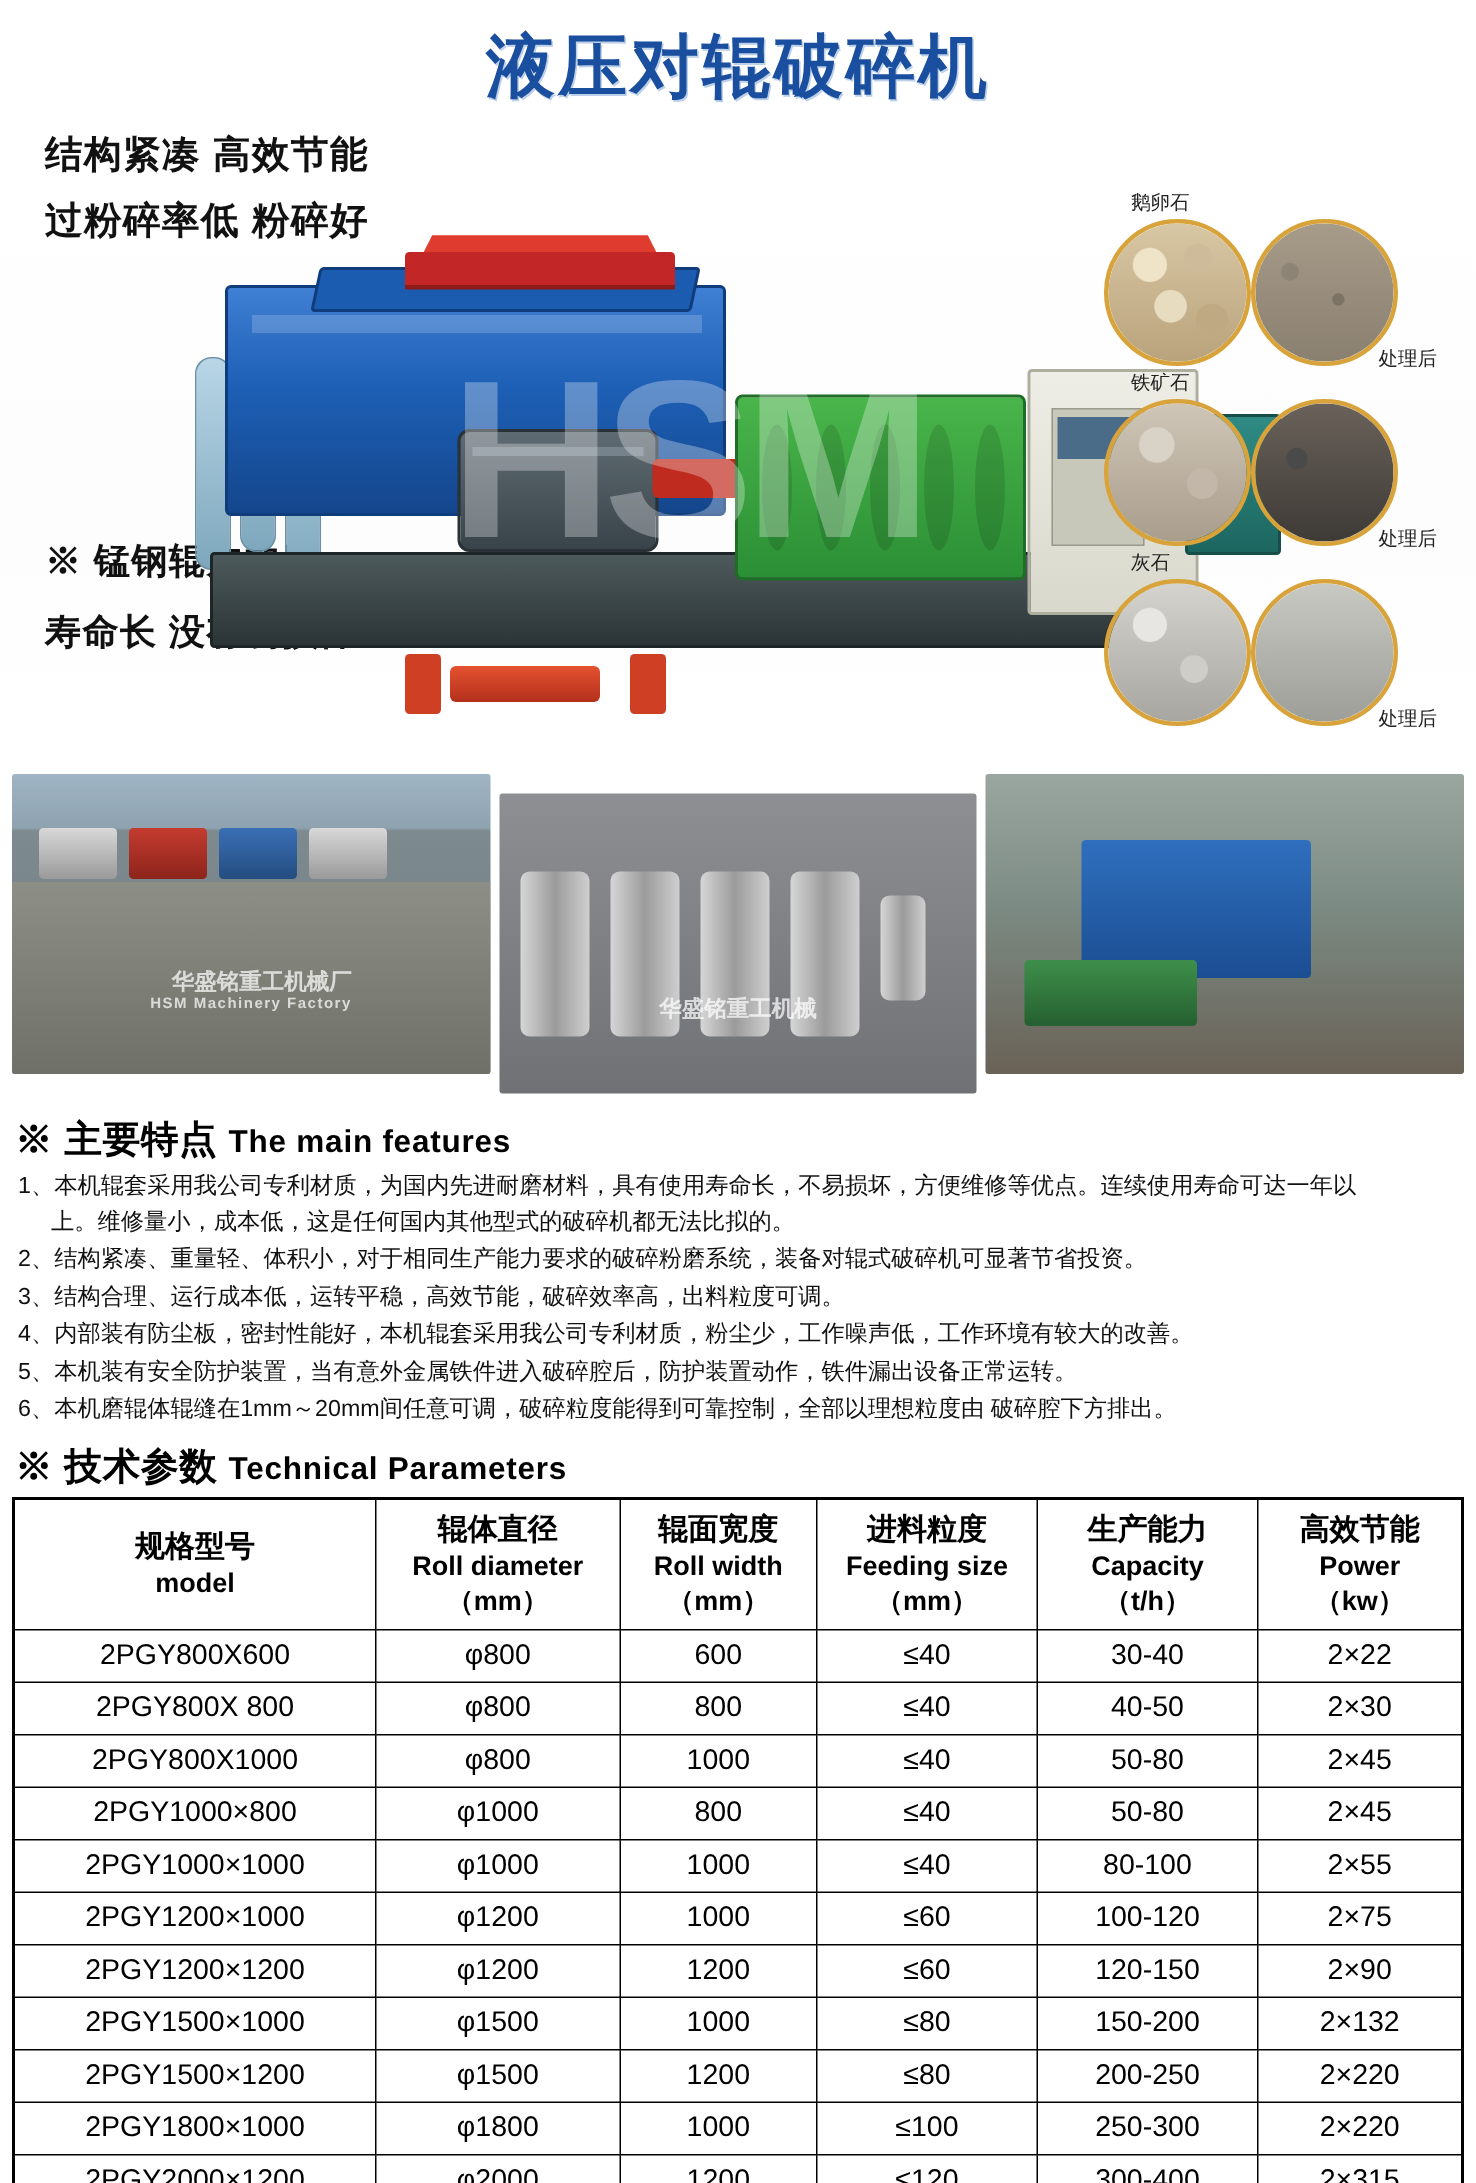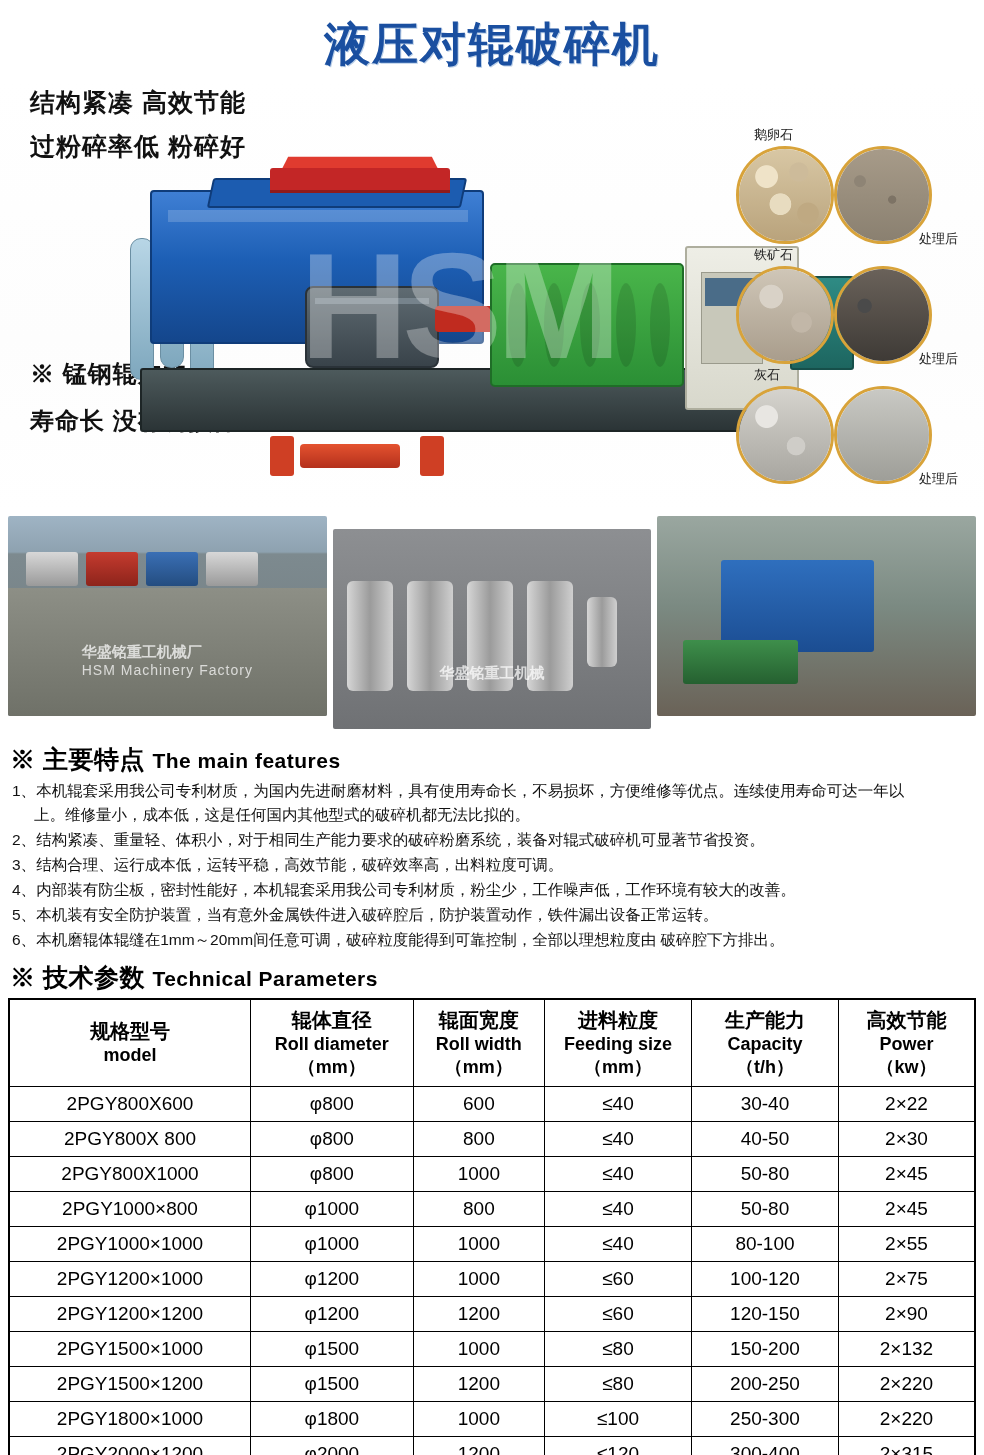--- a/index.html
+++ b/index.html
@@ -159,23 +159,23 @@
     linear-gradient(180deg,#d5d3cd,#a8a6a0);}
   .rock-f{width:100%;height:100%;background:linear-gradient(180deg,#c9c9c4,#9e9e98);}
 
   
   .photos{display:flex;gap:6px;padding:6px 8px 8px 8px;}
   .photo{
     position:relative;height:200px;flex:1;border-radius:2px;overflow:hidden;
   }
   .photo .wm{
     position:absolute;left:50%;top:72%;transform:translate(-50%,-50%);
-    color:rgba(255,255,255,.72);font-size:15px;font-weight:bold;white-space:nowrap;text-align:left;
-  }
-  .photo .wm small{display:block;font-size:14px;font-weight:normal;letter-spacing:1px;}
+    color:rgba(255,255,255,.72);font-size:15px;font-weight:bold;white-space:nowrap;text-align:right;
+  }
+  .photo .wm small{display:block;font-size:10px;font-weight:bold;letter-spacing:1px;}
   .p1{background:
      linear-gradient(180deg,#9fb4c4 0%,#8ea2b0 18%,#7d8a8f 19%,#6f7a7e 100%);}
   .p1 .yard{position:absolute;left:0;top:36%;width:100%;height:64%;background:linear-gradient(180deg,#8d8f86,#6f7168);}
   .p1 .truck{position:absolute;top:18%;width:52px;height:34px;border-radius:3px;}
   .p2{background:linear-gradient(180deg,#8d8f92 0%,#6f7174 100%);margin-top:13px;}
   .p2 .roll{position:absolute;top:26%;width:46px;height:110px;border-radius:6px;background:linear-gradient(90deg,#d6d6d6,#9b9b9b,#cfcfcf);}
   .p3{background:linear-gradient(180deg,#9aa7a0 0%,#7b8a82 45%,#6a6257 100%);}
   .p3 .blue{position:absolute;left:20%;top:22%;width:48%;height:46%;background:linear-gradient(180deg,#2f6fbe,#1b4d92);border-radius:3px;}
   .p3 .green{position:absolute;left:8%;top:62%;width:36%;height:22%;background:linear-gradient(180deg,#3e8f4b,#256030);border-radius:3px;}
 

